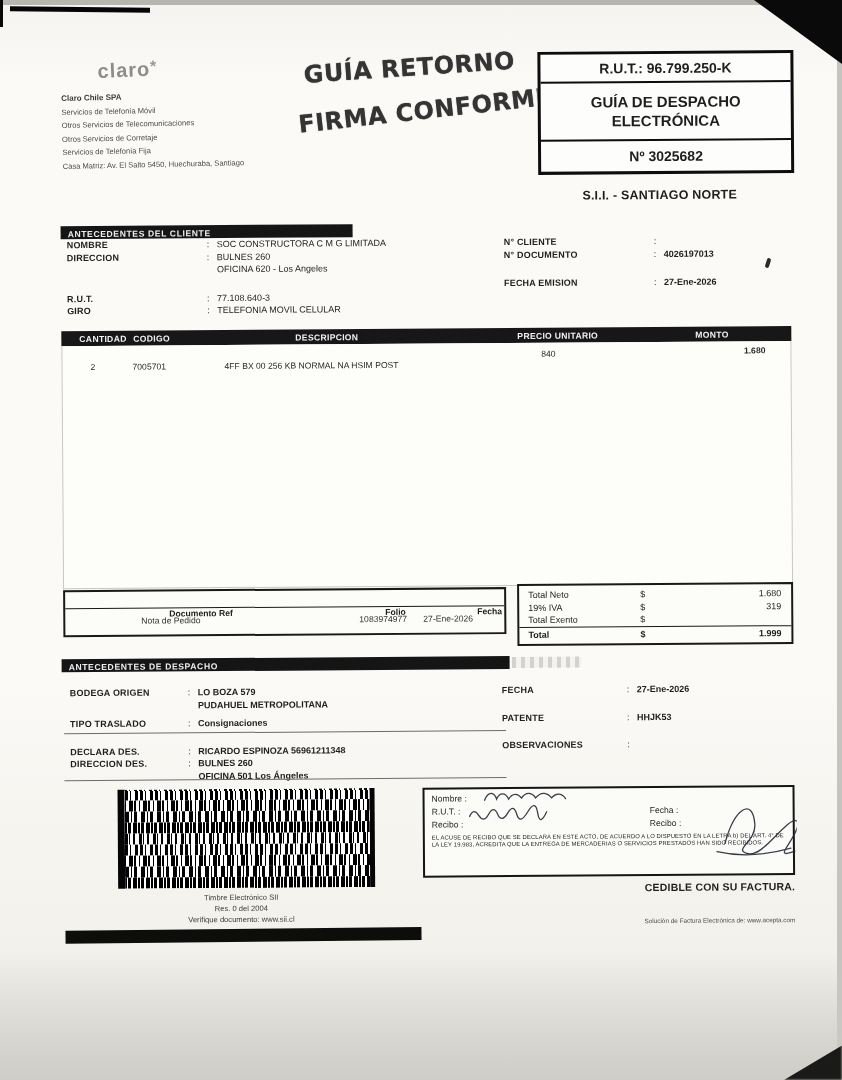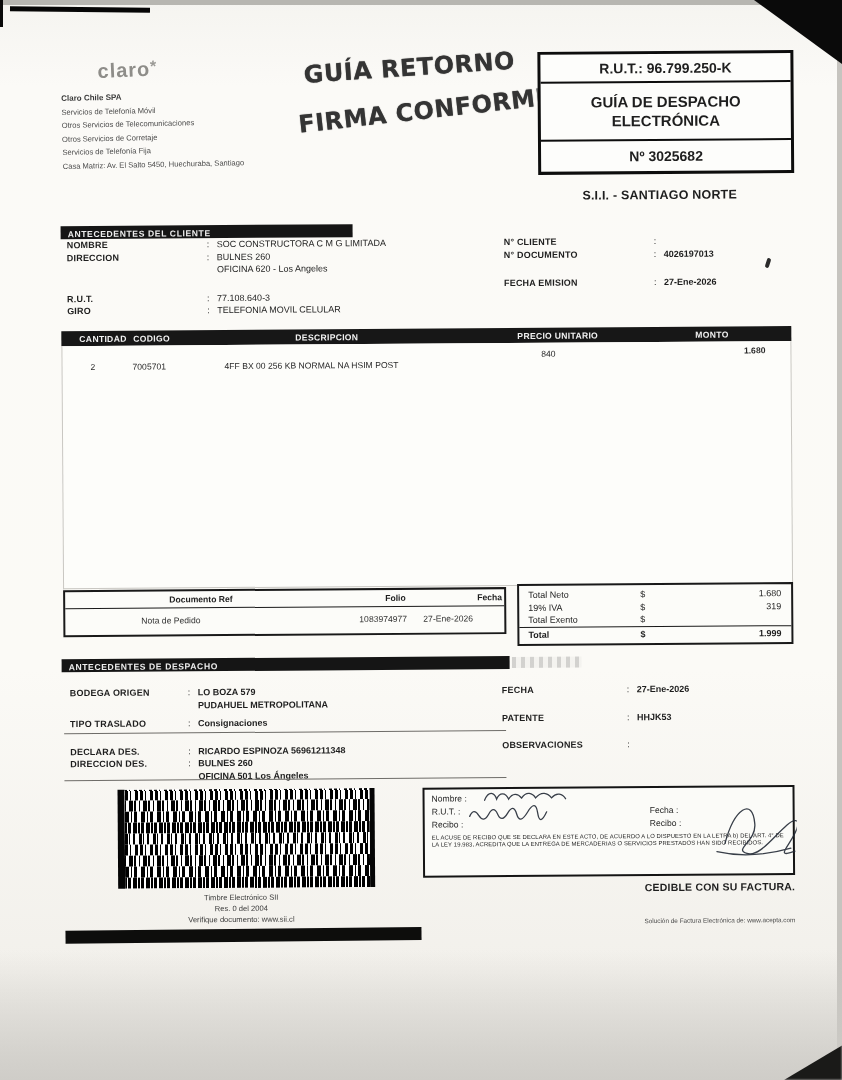--- a/index.html
+++ b/index.html
@@ -71,21 +71,21 @@
   .ih-cant{left:18px;} .ih-cod{left:72px;} .ih-desc{left:195px;margin-left:39px;} .ih-pu{left:456px;} .ih-monto{left:634px;}
   .items-body{left:62px;top:344px;width:730px;height:243px;background:#fdfdfa;border:1px solid #c9c7c2;border-top:none;box-sizing:border-box;}
   .item-row{position:relative;font-size:8.6px;color:#2a2a2a;}
   .item-row span{position:absolute;white-space:nowrap;}
   .it-cant{left:28px;top:16px;} .it-cod{left:70px;top:16px;} .it-desc{left:162px;top:16px;}
   .it-pu{left:408px;top:6px;width:85px;text-align:right;} .it-monto{left:600px;top:4px;width:103px;text-align:right;font-weight:bold;}
 
   
   .docref{left:62px;top:588px;width:443px;height:47px;border:2px solid #191919;background:#fcfcf9;box-sizing:border-box;}
   .docref-head{position:relative;height:16px;border-bottom:1.5px solid #191919;font-size:8.6px;font-weight:bold;}
-  .docref-head span{position:absolute;top:3px;padding-left:40px;}
+  .docref-head span{position:absolute;top:17px;padding-left:40px;}
   .dh-doc{left:64px;} .dh-folio{left:280px;} .dh-fecha{left:372px;}
   .docref-vals{position:relative;font-size:8.6px;color:#333;}
   .docref-vals span{position:absolute;top:7px;}
   .dv-doc{left:76px;} .dv-folio{left:254px;margin-left:40px;} .dv-fecha{left:358px;}
 
   .totals{left:516px;top:585px;width:276px;height:62px;border:2px solid #191919;background:#fcfcf9;box-sizing:border-box;
           font-size:9px;display:flex;flex-direction:column;justify-content:space-between;padding:3px 0;}
   .tot-row{display:flex;height:13px;align-items:center;padding:0 10px 0 9px;}
   .tot-lab{width:112px;} .tot-cur{width:34px;} .tot-val{flex:1;text-align:right;}
   .tot-row.total{border-top:1.5px solid #191919;font-weight:bold;padding-top:1px;}

